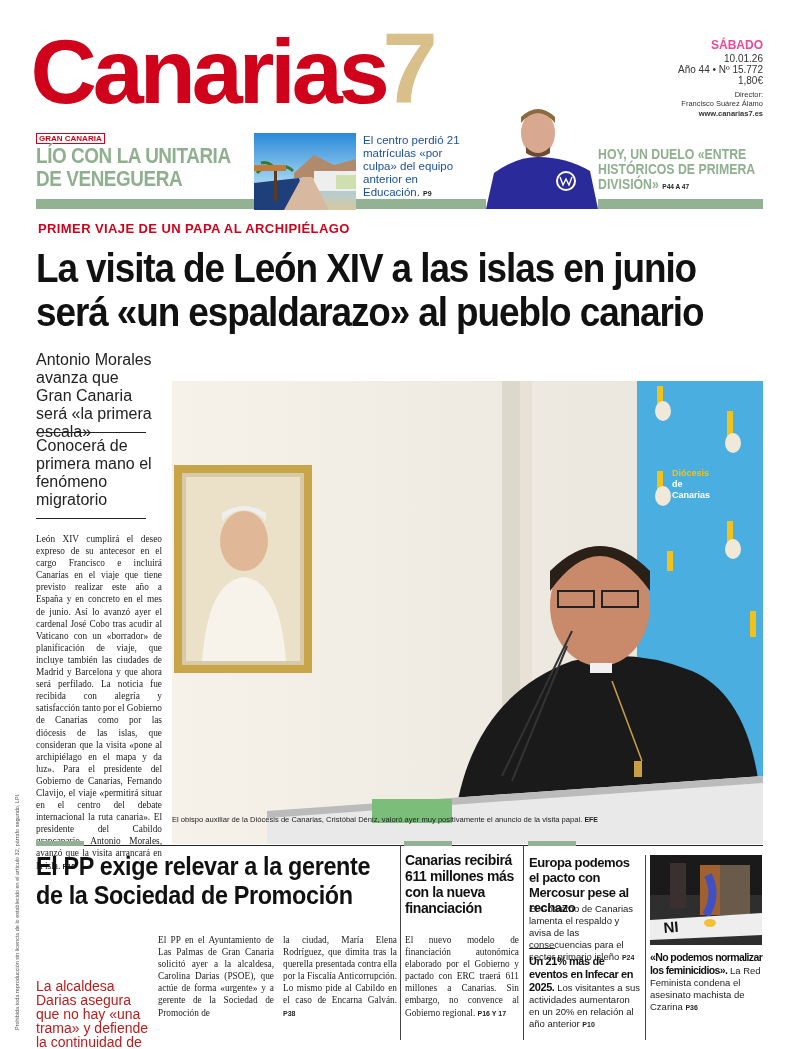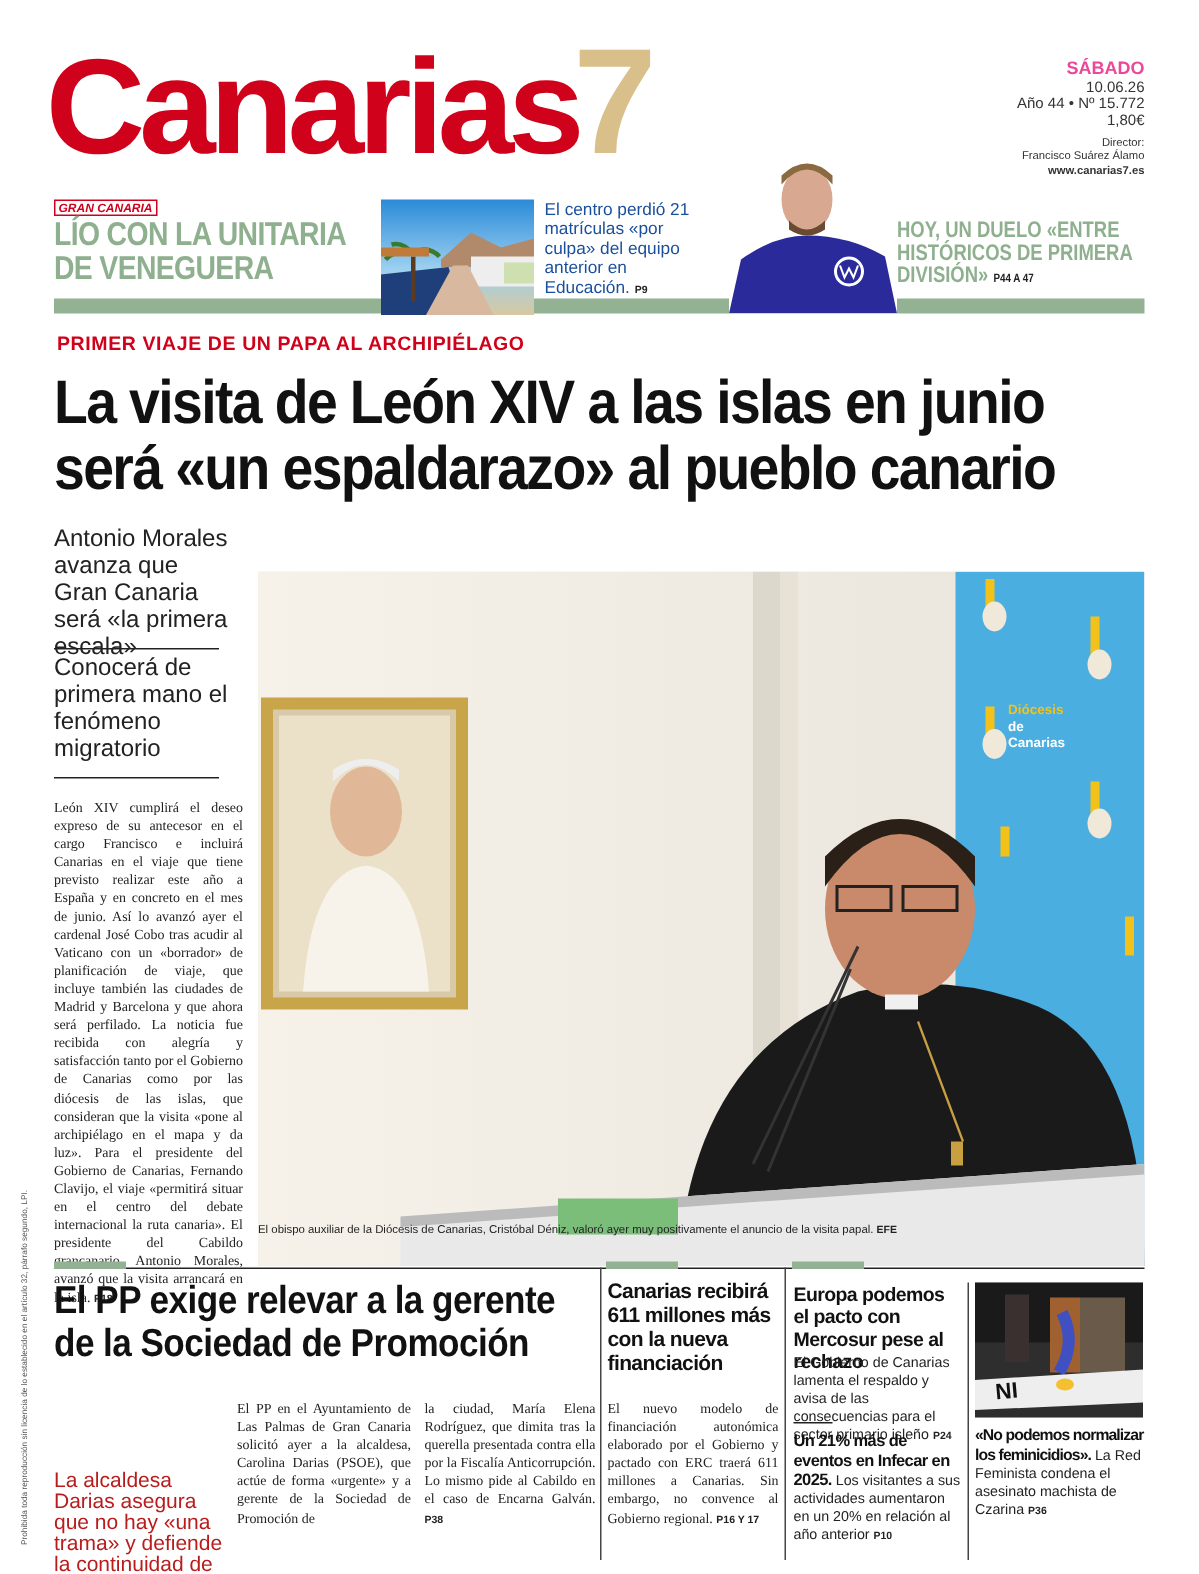--- a/index.html
+++ b/index.html
@@ -12,21 +12,21 @@
   .logo { left: 34px; top: 18px; height: 100px; font-family: "Liberation Sans", sans-serif; font-weight: 900; font-size: 90px; letter-spacing: -4px; line-height: 100px; white-space: nowrap; }
   .logo .name { color: #d0021b; transform: scaleX(1.02); display: inline-block; }
   .logo .seven { color: #d9c08a; font-size: 100px; }
 
   .meta { right: 36px; top: 40px; text-align: right; font-size: 10px; line-height: 11px; color: #333; }
   .meta .day { font-weight: 800; font-size: 12px; color: #ec4899; margin-bottom: 2px; }
   .meta .small { font-size: 7.5px; line-height: 9px; margin-top: 4px; }
   .meta .web { font-weight: 700; font-size: 7.5px; }
 
   
-  .tag { left: 36px; top: 133px; border: 1px solid #d0021b; color: #d0021b; font-weight: 800; font-size: 8px; padding: 0 2px; line-height: 9px; font-style: italic; }
+  .tag { left: 36px; top: 133px; border: 1px solid #d0021b; color: #d0021b; font-weight: 800; font-size: 8px; padding: 0 2px; line-height: 9px; }
   .teaser-head { left: 36px; top: 144px; color: #8fb08f; font-weight: 700; font-size: 22px; line-height: 23px; letter-spacing: -0.5px; transform: scaleX(0.86); transform-origin: left; white-space: nowrap; }
   .green-bar { background: #93b193; height: 10px; }
   .photo { overflow: hidden; }
   .teaser-text { left: 363px; top: 134px; width: 112px; font-size: 11.5px; line-height: 13px; color: #1a4f9c; }
   .page-ref { font-weight: 800; font-size: 7px; color: #222; }
 
   .t2-head { left: 598px; top: 146px; color: #8fb08f; font-weight: 700; font-size: 15px; line-height: 15px; transform: scaleX(0.82); transform-origin: left; white-space: nowrap; }
 
   
   .kicker { left: 38px; top: 221px; color: #d0021b; font-weight: 800; font-size: 13px; letter-spacing: 0.4px; }
@@ -51,21 +51,21 @@
 </style>
 </head>
 <body>
 
 <div class="abs logo">
   <span class="name">Canarias</span><span class="seven">7</span>
 </div>
 
 <div class="abs meta">
   <div class="day">SÁBADO</div>
-  <div>10.06.26</div>
+  <div>10.01.26</div>
   <div>Año 44 • Nº 15.772</div>
   <div>1,80€</div>
   <div class="small">Director:</div>
   <div class="small" style="margin-top:0">Francisco Suárez Álamo</div>
   <div class="web">www.canarias7.es</div>
 </div>
 
 <div class="abs green-bar" style="left:36px; top:199px; width:727px;"></div>
 
 <div class="abs tag">GRAN CANARIA</div>

